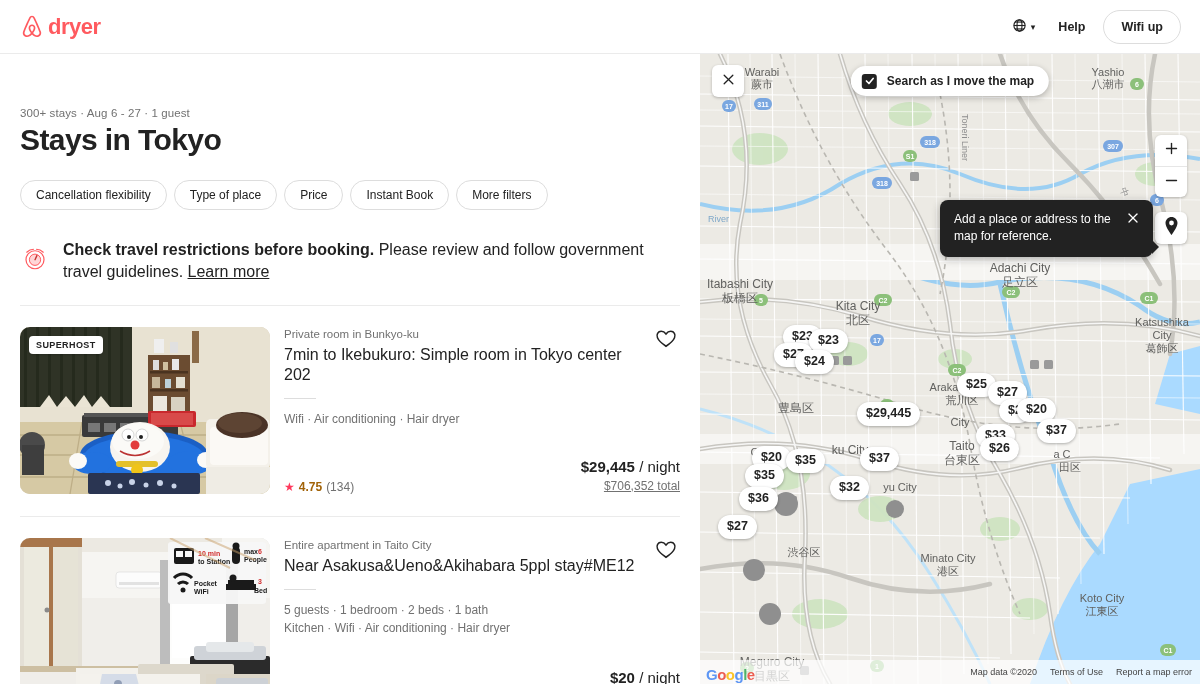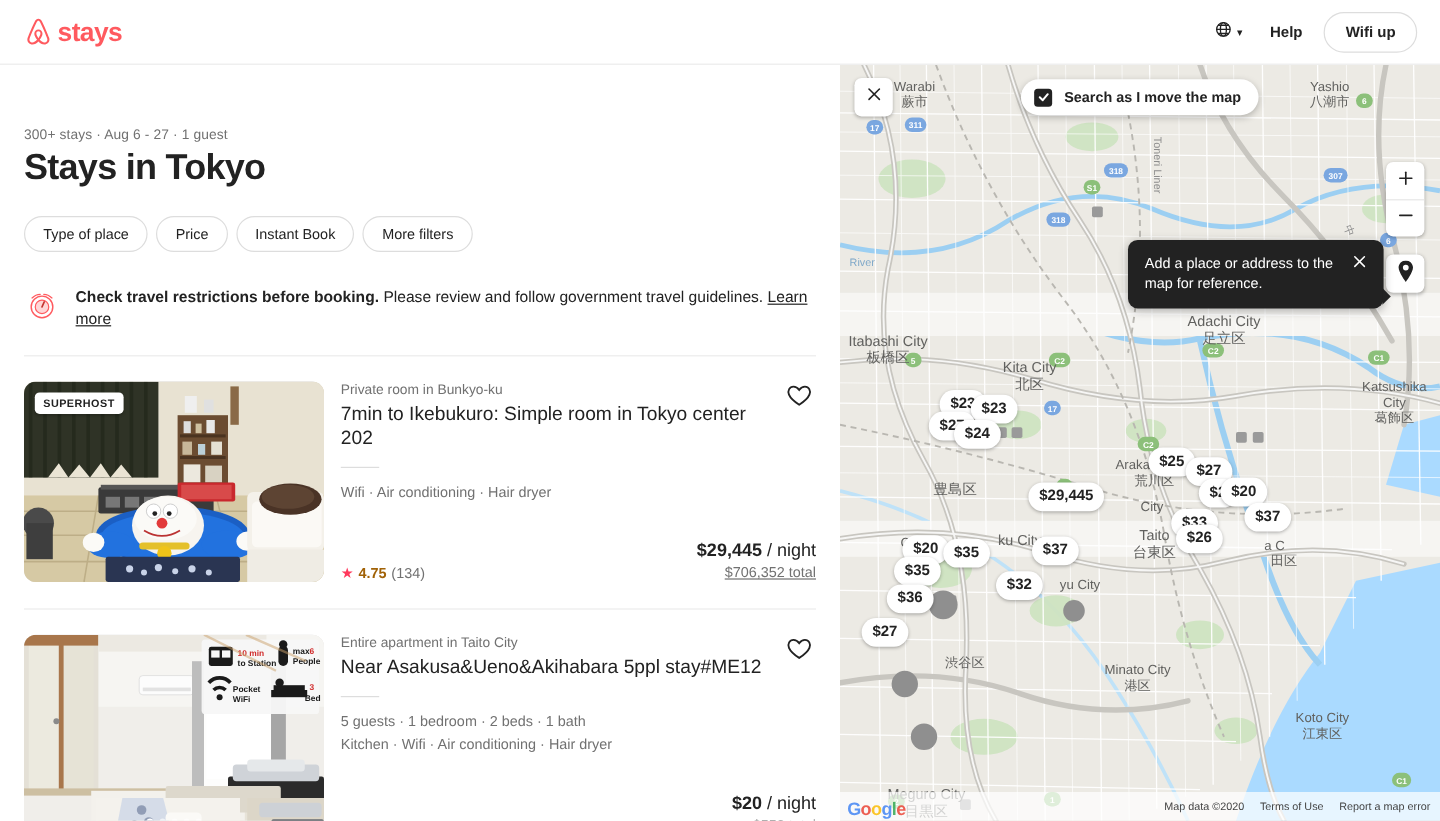--- a/index.html
+++ b/index.html
@@ -100,21 +100,21 @@
     border: 1px solid #dddddd; border-radius: 20px;
     padding: 8px 15px; font-size: 12px; color: #222;
     background: #fff; white-space: nowrap; cursor: pointer; line-height: 1;
   }
 
   .notice {
     display: flex; align-items: center; gap: 13px;
     margin-top: 29px; padding-bottom: 4px;
   }
   .notice-icon { flex: 0 0 auto; }
-  .notice-text { font-size: 13px; color: #222; line-height: 1.4; }
+  .notice-text { font-size: 16px; color: #222; line-height: 1.4; }
   .notice-text b { font-weight: 700; }
   .notice-text .lite { color: #222; }
   .learn { text-decoration: underline; cursor: pointer; color: #222; }
 
   .divider { height: 1px; background: #ebebeb; margin: 17px 0 0 0; }
 
   
   .listing {
     display: flex; gap: 0;
     padding: 21px 0 22px 0;
@@ -262,21 +262,21 @@
 
 <div class="page">
 
   <div class="header">
     <div class="logo">
       <span>
         <svg width="26" height="28" viewBox="0 0 32 32" fill="none">
           <path d="M16 2c-1.6 0-2.8 1-3.7 2.8C10.2 9 6.2 18.2 5 21.6c-1.1 3 .6 6.3 3.9 6.7 2.7.4 5.3-1 7.1-3 1.8 2 4.4 3.4 7.1 3 3.3-.4 5-3.7 3.9-6.7-1.2-3.4-5.2-12.6-7.3-16.8C18.8 3 17.6 2 16 2zm0 2.1c.7 0 1.3.5 1.9 1.8 2 4 6 13.2 7.1 16.4.7 1.9-.3 3.7-2.2 4-2 .2-4.1-1.1-5.4-2.9 1.6-2.1 2.8-4.3 2.8-6.1 0-2.5-1.8-4.3-4.2-4.3s-4.2 1.8-4.2 4.3c0 1.8 1.2 4 2.8 6.1-1.3 1.8-3.4 3.1-5.4 2.9-1.9-.3-2.9-2.1-2.2-4C8.1 19.1 12.1 9.9 14.1 5.9c.6-1.3 1.2-1.8 1.9-1.8zm0 10.8c1.3 0 2.1.9 2.1 2.3 0 1.2-.9 3-2.1 4.7-1.2-1.7-2.1-3.5-2.1-4.7 0-1.4.8-2.3 2.1-2.3z" fill="#FF5A5F"></path>
         </svg>
       </span>
-      <span class="logo-word">stays</span>
+      <span class="logo-word">dryer</span>
     </div>
 
 
     <div class="hdr-right">
       <div class="globe-btn">
         <span>
           <svg width="15" height="15" viewBox="0 0 24 24" fill="none" stroke="#222" stroke-width="1.8">
             <circle cx="12" cy="12" r="9"></circle>
             <ellipse cx="12" cy="12" rx="4" ry="9"></ellipse>
             <line x1="3" y1="12" x2="21" y2="12"></line>
@@ -291,20 +291,21 @@
     </div>
   </div>
 
   <div class="left">
     <div class="left-inner">
 
       <div class="crumb">300+ stays · Aug 6 - 27 · 1 guest</div>
       <h1 class="page-title">Stays in Tokyo</h1>
 
       <div class="filters">
+        <div class="chip">Cancellation flexibility</div>
         <div class="chip">Type of place</div>
         <div class="chip">Price</div>
         <div class="chip">Instant Book</div>
         <div class="chip">More filters</div>
       </div>
 
       <div class="notice">
         <span class="notice-icon">
           <svg width="30" height="30" viewBox="0 0 40 40" fill="none">
             <circle cx="20" cy="21" r="12" fill="none" stroke="#FF5A5F" stroke-width="1.6"></circle>

